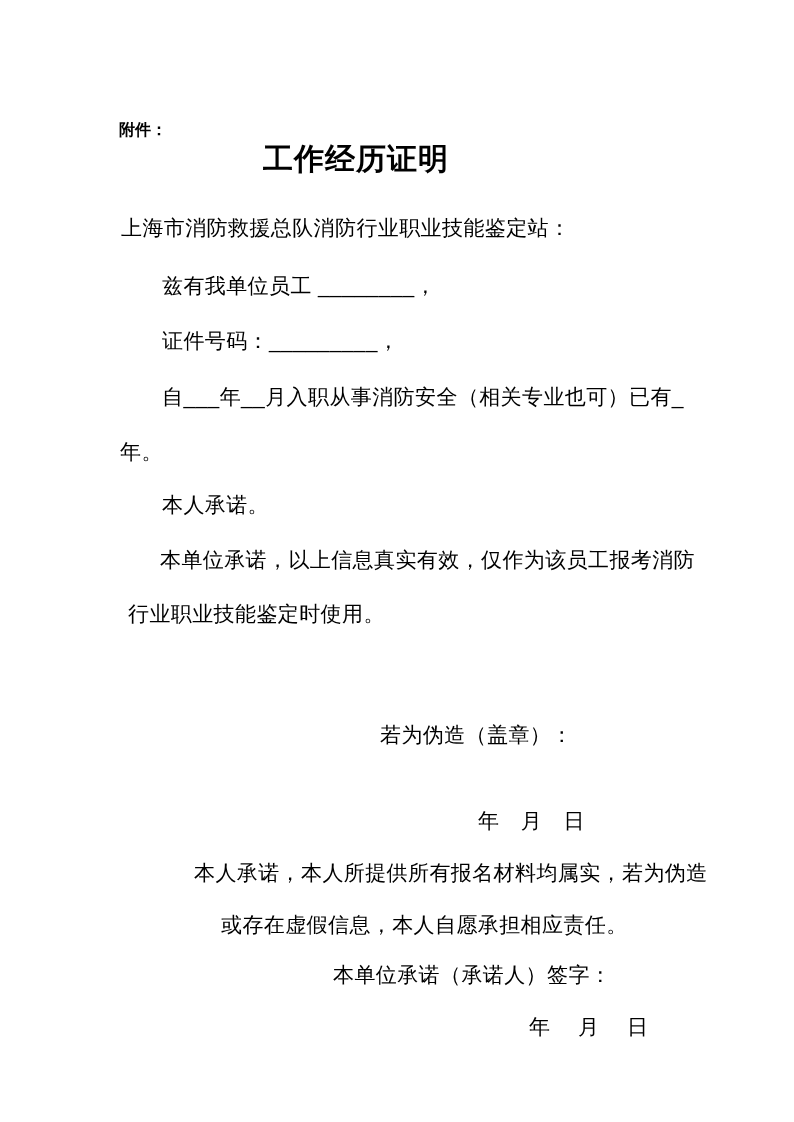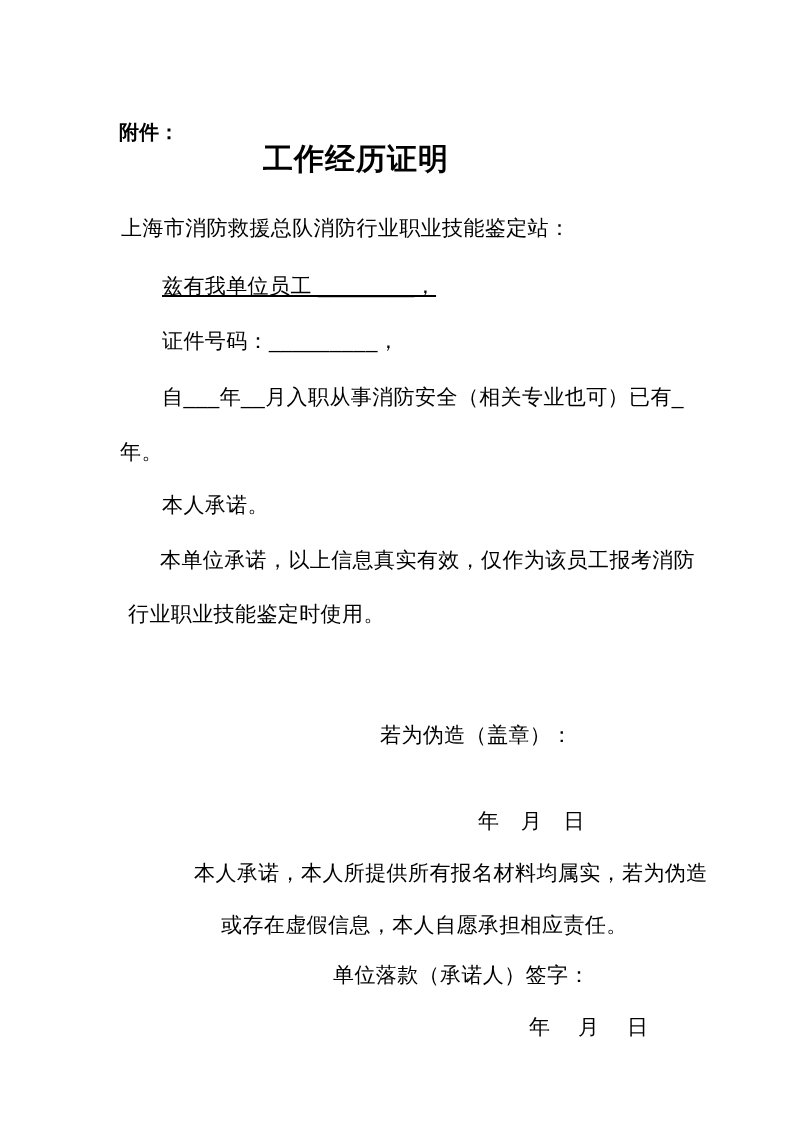--- a/index.html
+++ b/index.html
@@ -19,35 +19,35 @@
   .line {
     position: absolute;
     font-size: 21px;
     line-height: 1.15;
     white-space: pre;
     letter-spacing: 0.4px;
   }
   .attachment {
     left: 119px;
     top: 121px;
-    font-size: 20px;
+    font-size: 16px;
     font-weight: bold;
     letter-spacing: 0;
   }
   .doc-title {
     left: 0;
     width: 712px;
     top: 142px;
     text-align: center;
     font-size: 30px;
     font-weight: bold;
     letter-spacing: 1px;
   }
   .salutation        { left: 121px; top: 216px; }
-  .employee-line     { left: 162px; top: 274px; text-decoration: underline; }
+  .employee-line     { left: 162px; top: 274px; }
   .id-line           { left: 162px; top: 329px; }
   .tenure-line       { left: 162px; top: 385px; }
   .tenure-wrap-line  { left: 120px; top: 440px; }
   .hereby-line       { left: 162px; top: 493px; }
   .unit-promise-1    { left: 160px; top: 548px; }
   .unit-promise-2    { left: 128px; top: 602px; }
   .unit-sig-label    { left: 380px; top: 723px; }
   .unit-sig-date     { left: 478px; top: 809px; }
   .decl-line-1       { left: 194px; top: 861px; }
   .decl-line-2       { left: 221px; top: 913px; }
@@ -80,17 +80,17 @@
   <div class="line unit-promise-2">行业职业技能鉴定时使用。</div>
 
   <div class="line unit-sig-label">若为伪造（盖章）：</div>
 
   <div class="line unit-sig-date">年　月　日</div>
 
   <div class="line decl-line-1">本人承诺，本人所提供所有报名材料均属实，若为伪造</div>
 
   <div class="line decl-line-2">或存在虚假信息，本人自愿承担相应责任。</div>
 
-  <div class="line decl-sig-label">单位落款（承诺人）签字：</div>
+  <div class="line decl-sig-label">本单位承诺（承诺人）签字：</div>
 
   <div class="line decl-date">年　 月　 日</div>
 
 </div>
 
 </body></html>

